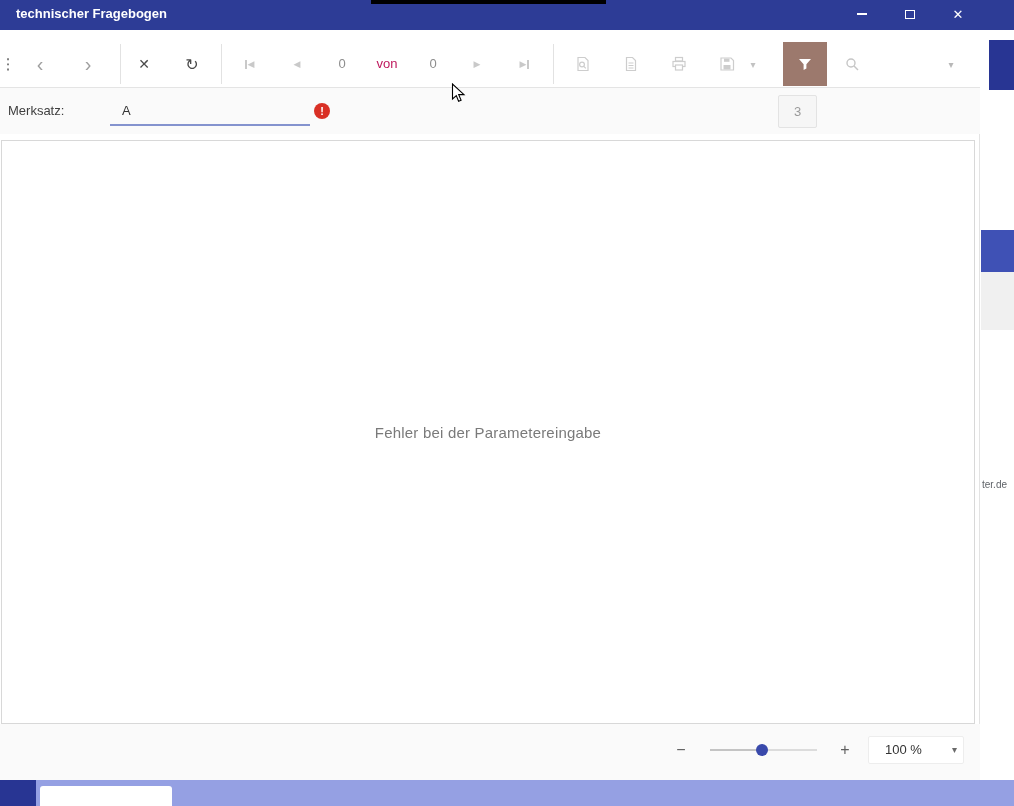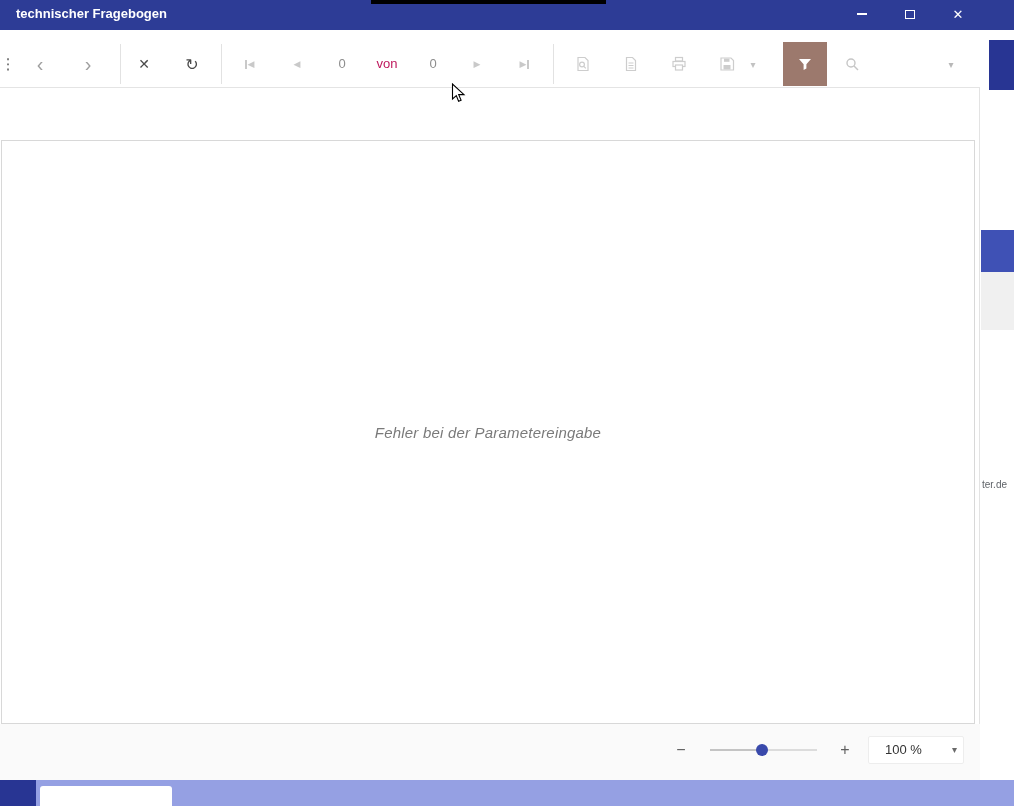--- a/index.html
+++ b/index.html
@@ -51,21 +51,21 @@
                  border-bottom:2px solid #8493ce; padding-left:12px; font-size:13px; color:#333; outline:none;
                  font-family:inherit; }
   .error-badge { position:absolute; left:314px; top:15px; width:16px; height:16px; border-radius:50%; background:#d93025;
                  color:#fff; font-size:11px; font-weight:700; display:flex; align-items:center; justify-content:center; }
   .panel-btn { position:absolute; left:778px; top:7px; width:39px; height:33px; background:#f6f6f6; border:1px solid #e3e3e3;
                border-radius:2px; color:#9a9a9a; font-size:13px; display:flex; align-items:center; justify-content:center; }
 
   
   .content { position:absolute; left:1px; top:110px; width:974px; height:584px; background:#fff; border:1px solid #d8d8d8;
              display:flex; align-items:center; justify-content:center; }
-  .message { color:#7a7a7a; font-size:15px; letter-spacing:0.2px;font-style:italic; }
+  .message { color:#7a7a7a; font-size:15px; letter-spacing:0.2px; }
 
   
   .statusbar { position:absolute; left:0; top:694px; width:980px; height:56px; background:#fafafa; }
   .zoom-btn { position:absolute; top:14px; width:24px; height:24px; background:none; border:none; color:#5f5f5f;
               font-size:16px; display:flex; align-items:center; justify-content:center; }
   .zoom-out { left:669px; } .zoom-in { left:833px; }
   .slider-track { position:absolute; left:710px; top:25px; width:107px; height:2px; background:#dcdcdc; }
   .slider-fill { position:absolute; left:710px; top:25px; width:52px; height:2px; background:#c4c4c4; }
   .slider-dot { position:absolute; left:756px; top:20px; width:12px; height:12px; border-radius:50%; background:#3949ab; }
   .zoom-select { position:absolute; left:868px; top:12px; width:96px; height:28px; background:#fff; border:1px solid #ededed;
@@ -196,20 +196,26 @@
           <circle cx="7" cy="7" r="4" fill="none" stroke="#c6c6c6" stroke-width="1.4"></circle>
           <path d="M10 10l4 4" stroke="#c6c6c6" stroke-width="1.4"></path>
         </svg>
       </button>
       <input class="search-input" type="text" value="" style="">
       <button class="search-caret">
         <span>▾</span>
       </button>
     </div>
 
+    <div class="param-row">
+      <span class="param-label">Merksatz:</span>
+      <input class="param-input" type="text" value="A" style="">
+      <span class="error-badge">!</span>
+      <button class="panel-btn">3</button>
+    </div>
 
     <div class="content">
       <span class="message">Fehler bei der Parametereingabe</span>
     </div>
 
     <div class="statusbar">
       <button class="zoom-btn zoom-out">
         <span>−</span>
       </button>
       <div class="slider-track"></div>

